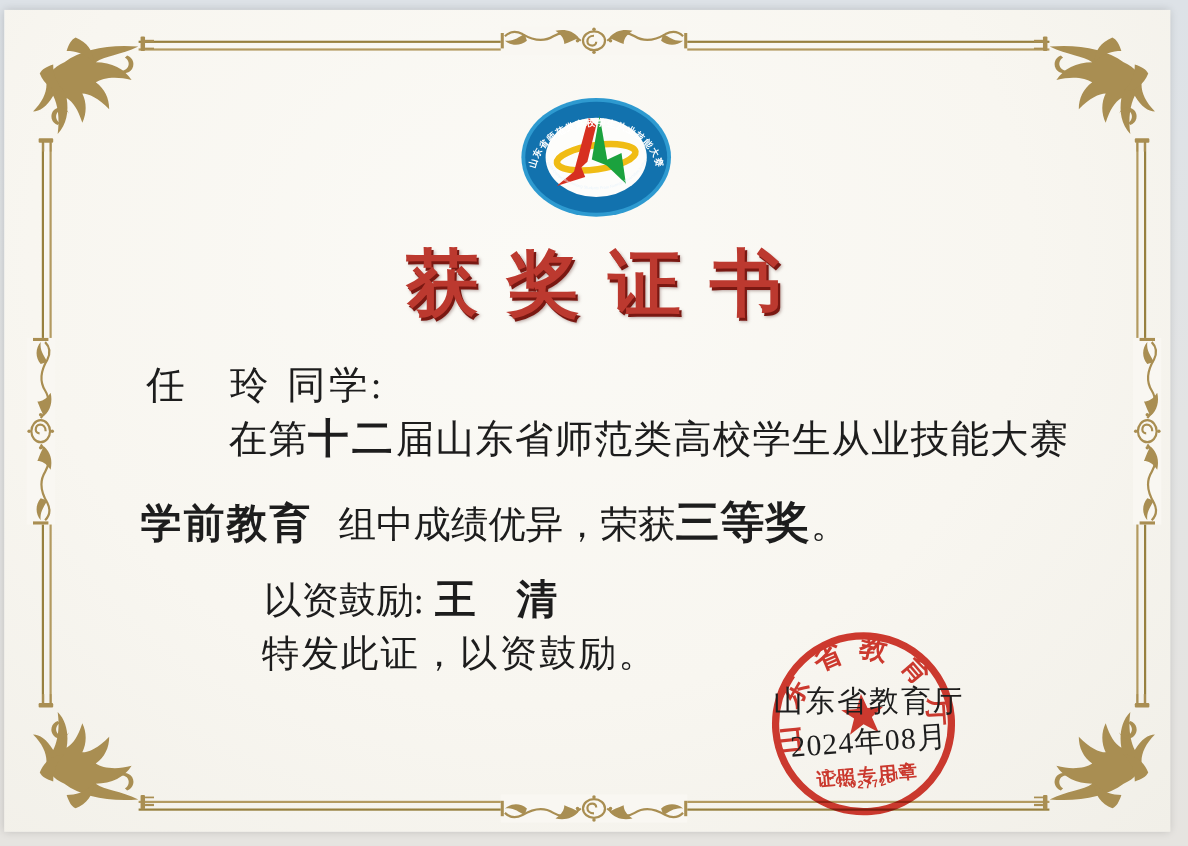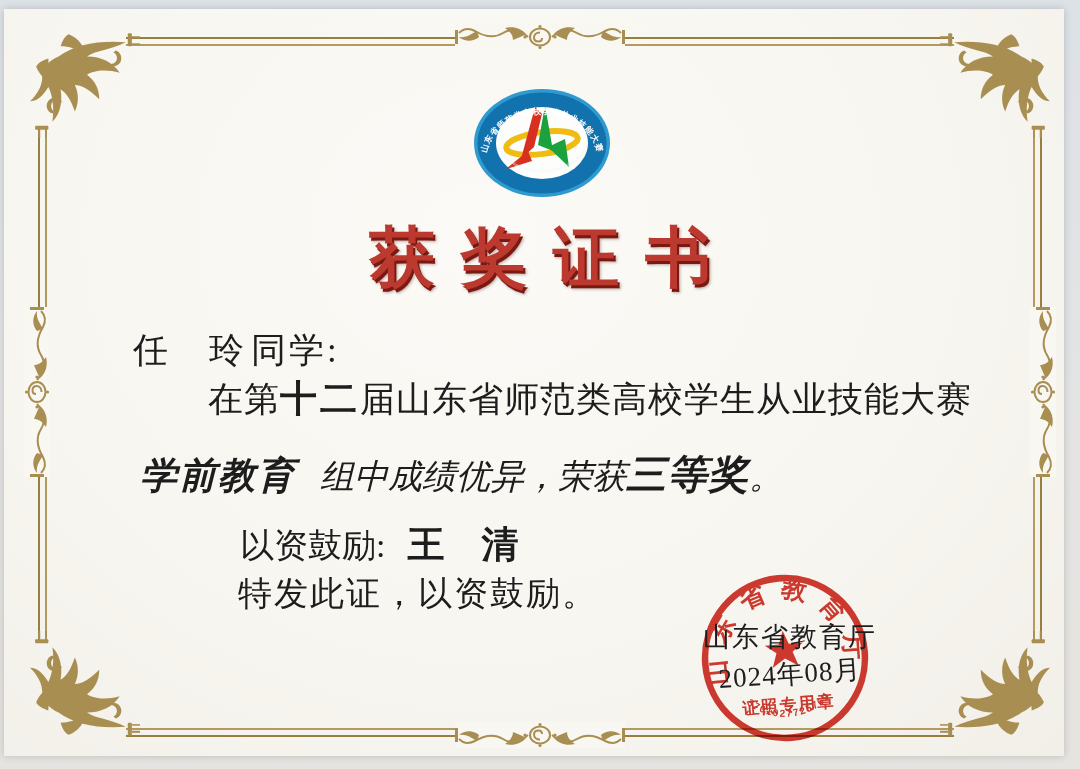--- a/index.html
+++ b/index.html
@@ -27,29 +27,29 @@
   .mid{position:absolute;width:170px;height:26px;}
   .mid.bottom{transform:scaleY(-1);}
   .mid.v{transform-origin:top left;transform:rotate(90deg);}
   .logo{position:absolute;left:472px;top:87px;width:140px;height:112px;}
   .title{position:absolute;left:0;top:213px;width:1080px;text-align:center;
     font-size:66px;font-weight:bold;letter-spacing:26px;padding-left:26px;
     color:var(--title-red);
     text-shadow:2px 3px 0 #7a1812, 3px 4px 3px rgba(60,10,5,.35);}
   .line{position:absolute;color:var(--ink);white-space:nowrap;z-index:3;}
   .recipient{left:133px;top:327px;font-size:35px;letter-spacing:3px;}
-  .recipient .suffix{margin-left:4px;}
+  .recipient .suffix{margin-left:14px;}
   .para1{left:208px;top:374px;font-size:35px;letter-spacing:1px;}
   .fill{font-family:"Liberation Sans","DejaVu Sans",sans-serif;font-weight:700;}
   .session{font-size:37px;letter-spacing:3px;}
-  .para2{left:140px;top:447px;font-size:34px;font-style:italic;}
+  .para2{left:128px;top:447px;font-size:34px;}
   .group{font-size:37px;letter-spacing:2px;margin-right:24px;}
   .award{font-size:40px;letter-spacing:1px;}
   .teacher{left:240px;top:520px;font-size:34px;}
-  .teacher .fill{font-size:37px;margin-left:22px;}
+  .teacher .fill{font-size:37px;margin-left:10px;}
   .closing{left:238px;top:571px;font-size:34px;letter-spacing:2px;text-align:center;}
   .issuer{left:690px;top:619px;width:200px;text-align:center;font-size:27px;letter-spacing:2px;}
   .date{left:690px;top:656px;width:200px;text-align:center;font-size:27px;letter-spacing:1px;
     transform:rotate(-4deg);}
   .seal{position:absolute;left:699px;top:572px;width:172px;height:172px;z-index:2;
     transform:rotate(-5deg);opacity:.92;mix-blend-mode:multiply;}
 </style>
 </head>
 <body>
 

